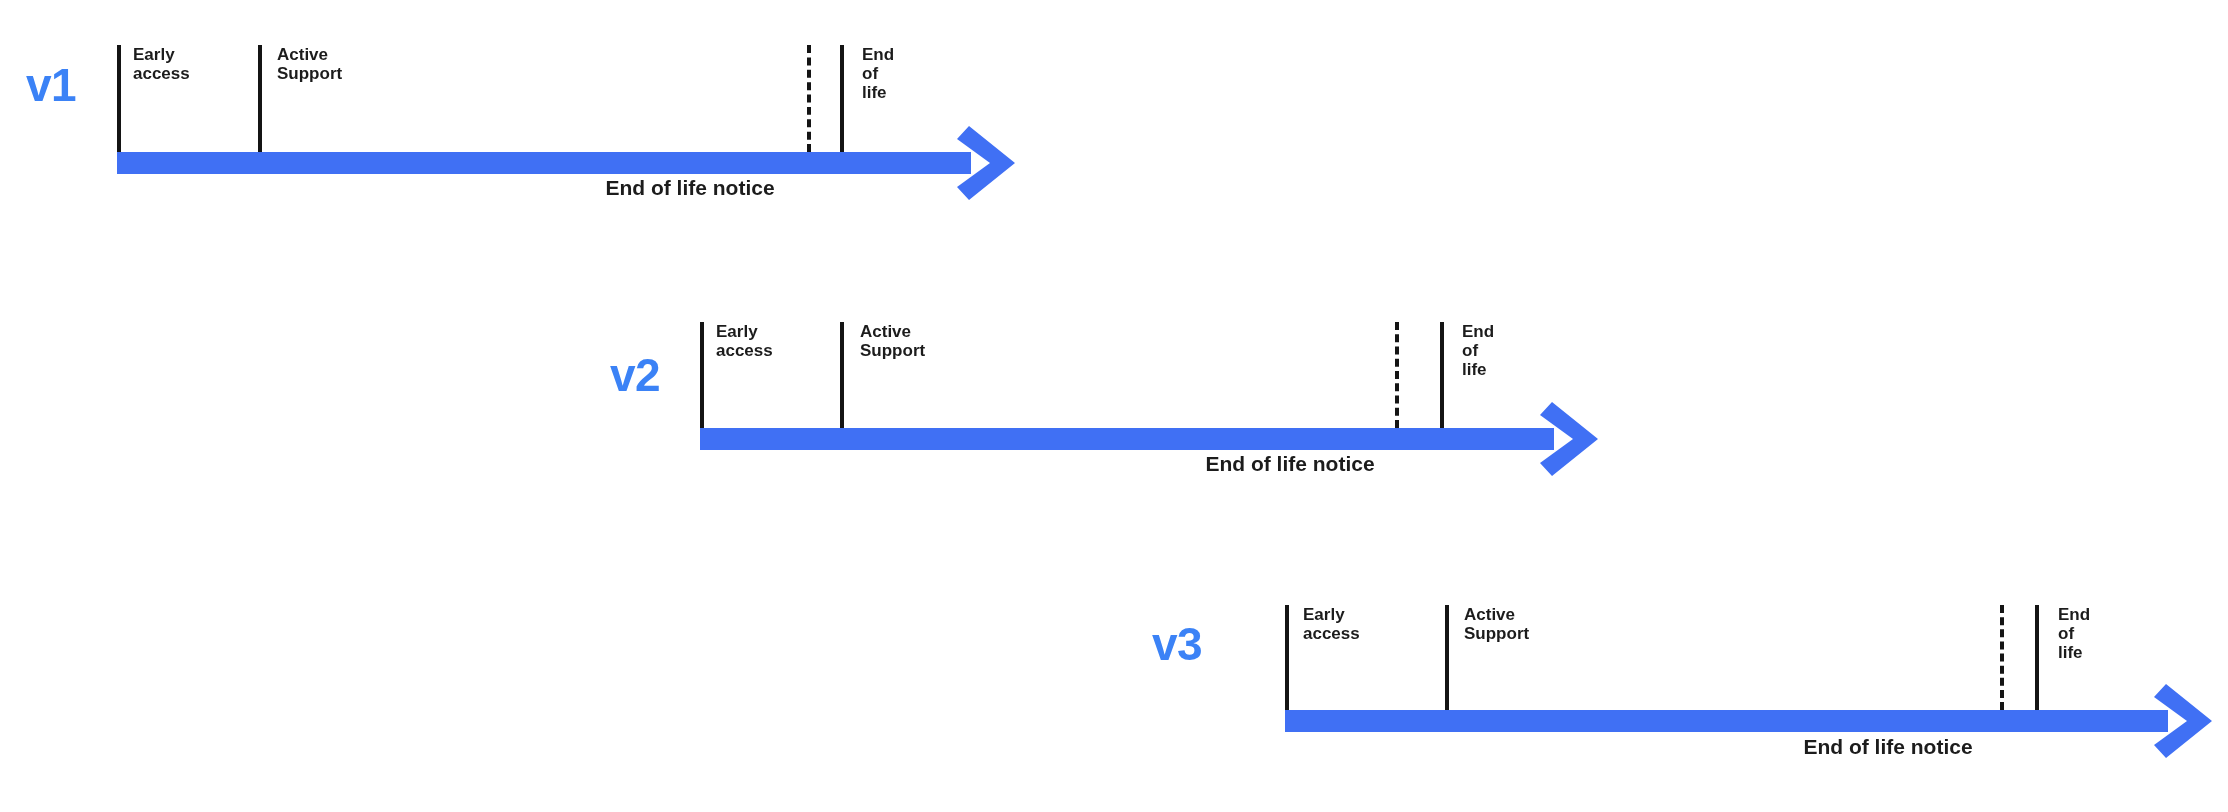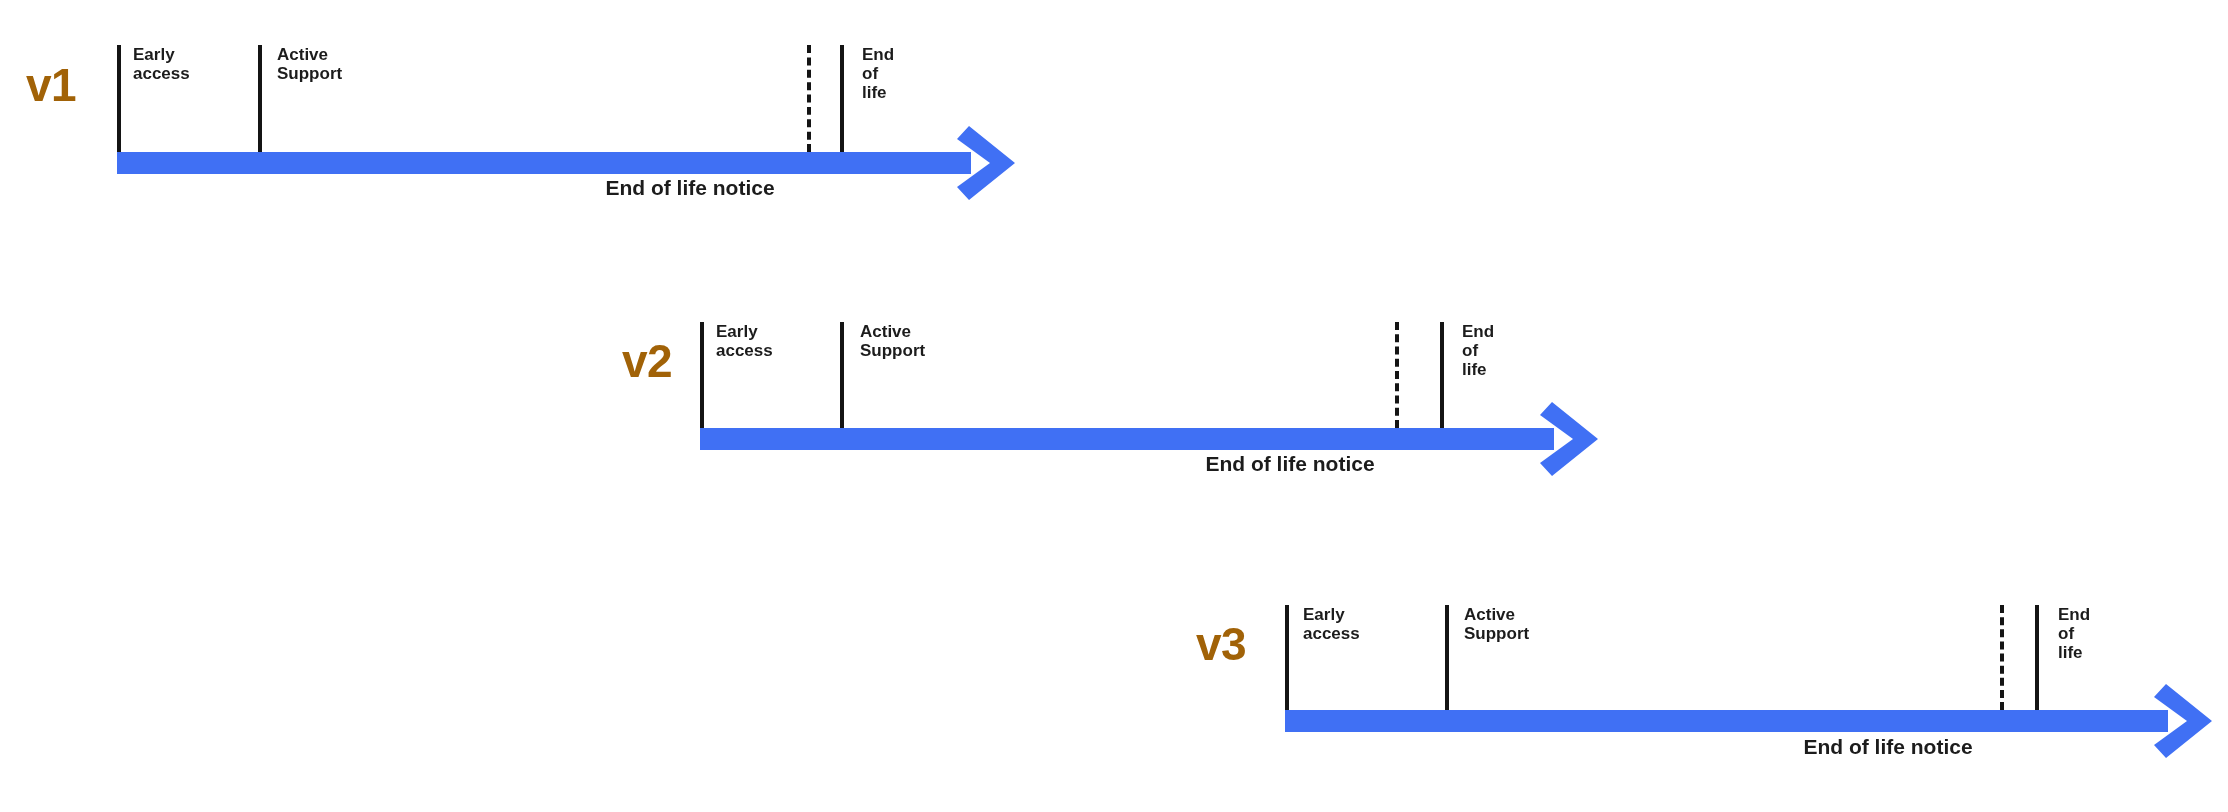--- a/index.html
+++ b/index.html
@@ -25,21 +25,21 @@
     position: absolute;
     left: 0;
     top: 0;
   }
 
   
   .version-label {
     position: absolute;
     font-size: 46px;
     font-weight: 700;
-    color: #a16207;
+    color: #3b82f6;
     letter-spacing: -0.5px;
     line-height: 1;
     white-space: nowrap;
     text-align: right;
   }
 
   
   .divider {
     position: absolute;
     width: 4px;
@@ -111,41 +111,41 @@
         <div class="bar-line" style="width: 854px; background: rgb(64, 112, 244);"></div>
         <div class="bar-head" style="left: 840px;">
           <svg width="58" height="74" viewBox="0 0 58 74">
             <path d="M12 0 L58 37 L12 74 L0 61 L33 37 L0 13 Z" fill="#4070f4"></path>
           </svg>
         </div>
       </div>
       <div class="notice-label" style="left: 690px; top: 176px;">End of life notice</div>
     </div>
     <div class="version-row">
-      <div class="version-label" style="left: 610px; top: 338px; margin-left: 12px;">v2</div>
+      <div class="version-label" style="left: 610px; top: 352px;">v2</div>
       <div class="divider" style="left: 700px; top: 322px; height: 106px;"></div>
       <div class="divider" style="left: 840px; top: 322px; height: 106px;"></div>
       <div class="divider dashed" style="left: 1395px; top: 322px; height: 106px;"></div>
       <div class="divider" style="left: 1440px; top: 322px; height: 106px;"></div>
       <div class="phase-label" style="left: 716px; top: 322px;">Early
 access</div>
       <div class="phase-label" style="left: 860px; top: 322px;">Active Support</div>
       <div class="phase-label" style="left: 1462px; top: 322px;">End of life</div>
       <div class="bar" style="left: 700px; top: 428px; width: 898px;">
         <div class="bar-line" style="width: 854px; background: rgb(64, 112, 244);"></div>
         <div class="bar-head" style="left: 840px;">
           <svg width="58" height="74" viewBox="0 0 58 74">
             <path d="M12 0 L58 37 L12 74 L0 61 L33 37 L0 13 Z" fill="#4070f4"></path>
           </svg>
         </div>
       </div>
       <div class="notice-label" style="left: 1290px; top: 452px;">End of life notice</div>
     </div>
     <div class="version-row">
-      <div class="version-label" style="left: 1196px; top: 621px;">v3</div>
+      <div class="version-label" style="left: 1152px; top: 621px;">v3</div>
       <div class="divider" style="left: 1285px; top: 605px; height: 105px;"></div>
       <div class="divider" style="left: 1445px; top: 605px; height: 105px;"></div>
       <div class="divider dashed" style="left: 2000px; top: 605px; height: 105px;"></div>
       <div class="divider" style="left: 2035px; top: 605px; height: 105px;"></div>
       <div class="phase-label" style="left: 1303px; top: 605px;">Early
 access</div>
       <div class="phase-label" style="left: 1464px; top: 605px;">Active Support</div>
       <div class="phase-label" style="left: 2058px; top: 605px;">End of life</div>
       <div class="bar" style="left: 1285px; top: 710px; width: 927px;">
         <div class="bar-line" style="width: 883px; background: rgb(64, 112, 244);"></div>

